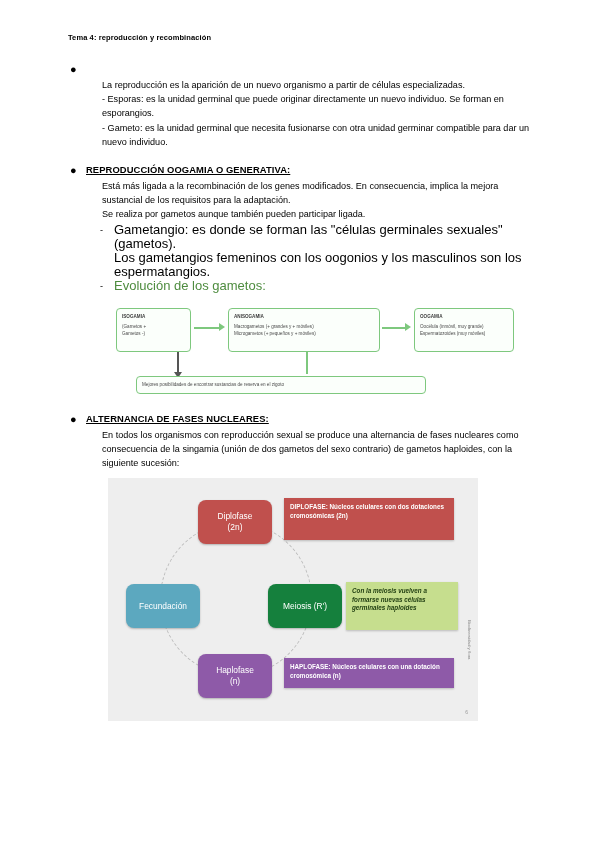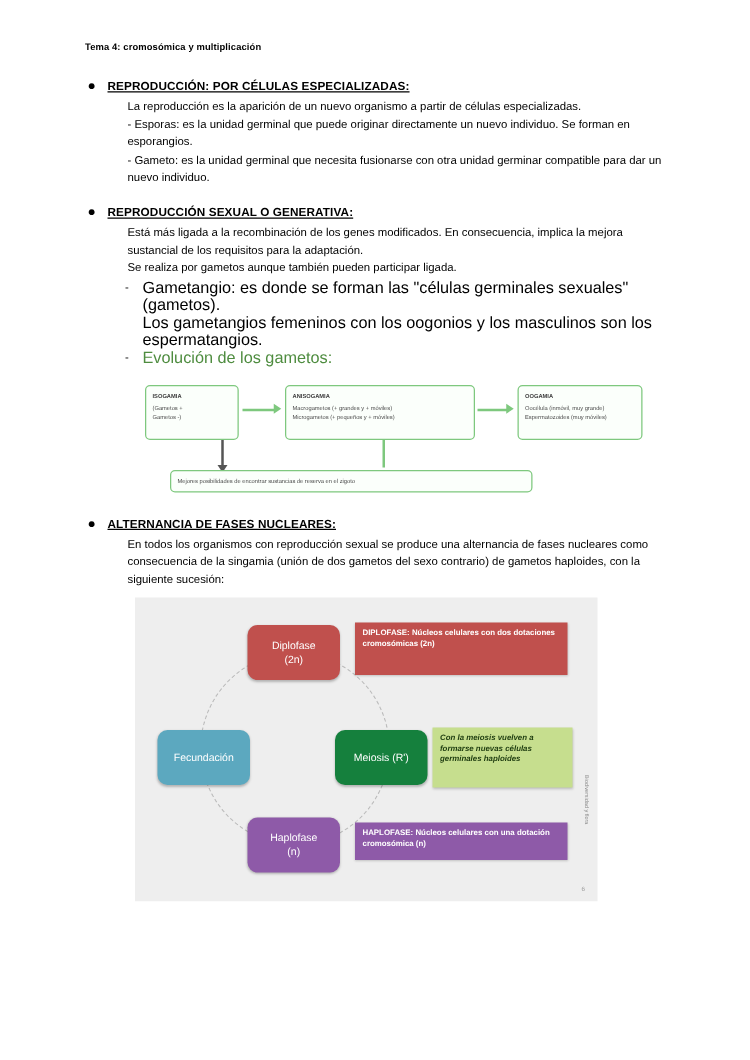--- a/index.html
+++ b/index.html
@@ -187,38 +187,37 @@
     position: absolute;
     font-size: 5px;
     color: #9a9a9a;
   }
 </style>
 </head>
 <body>
 
 <div class="page">
 
-  <div class="doc-header">Tema 4: cromosómica y multiplicación</div>
+  <div class="doc-header">Tema 4: reproducción y recombinación</div>
 
   <div class="content">
 
     <div class="block">
       <div class="bullet-row">
         <span class="bullet-dot">●</span>
-        <span class="heading">REPRODUCCIÓN: POR CÉLULAS ESPECIALIZADAS:</span>
       </div>
       <div class="para">La reproducción es la aparición de un nuevo organismo a partir de células especializadas.</div>
       <div class="para">- Esporas: es la unidad germinal que puede originar directamente un nuevo individuo. Se forman en esporangios.</div>
       <div class="para">- Gameto: es la unidad germinal que necesita fusionarse con otra unidad germinar compatible para dar un nuevo individuo.</div>
     </div>
 
     <div class="block" style="margin-top:14px;">
       <div class="bullet-row">
         <span class="bullet-dot">●</span>
-        <span class="heading">REPRODUCCIÓN SEXUAL O GENERATIVA:</span>
+        <span class="heading">REPRODUCCIÓN OOGAMIA O GENERATIVA:</span>
       </div>
       <div class="para">Está más ligada a la recombinación de los genes modificados. En consecuencia, implica la mejora sustancial de los requisitos para la adaptación.</div>
       <div class="para">Se realiza por gametos aunque también pueden participar ligada.</div>
 
       <div class="sub-row" style="margin-top:1px;">
         <span class="dash">-</span>
         <span class="sub-text">Gametangio: es donde se forman las "células germinales sexuales" (gametos).</span>
       </div>
       <div class="sub-row">
         <span class="dash"></span>

